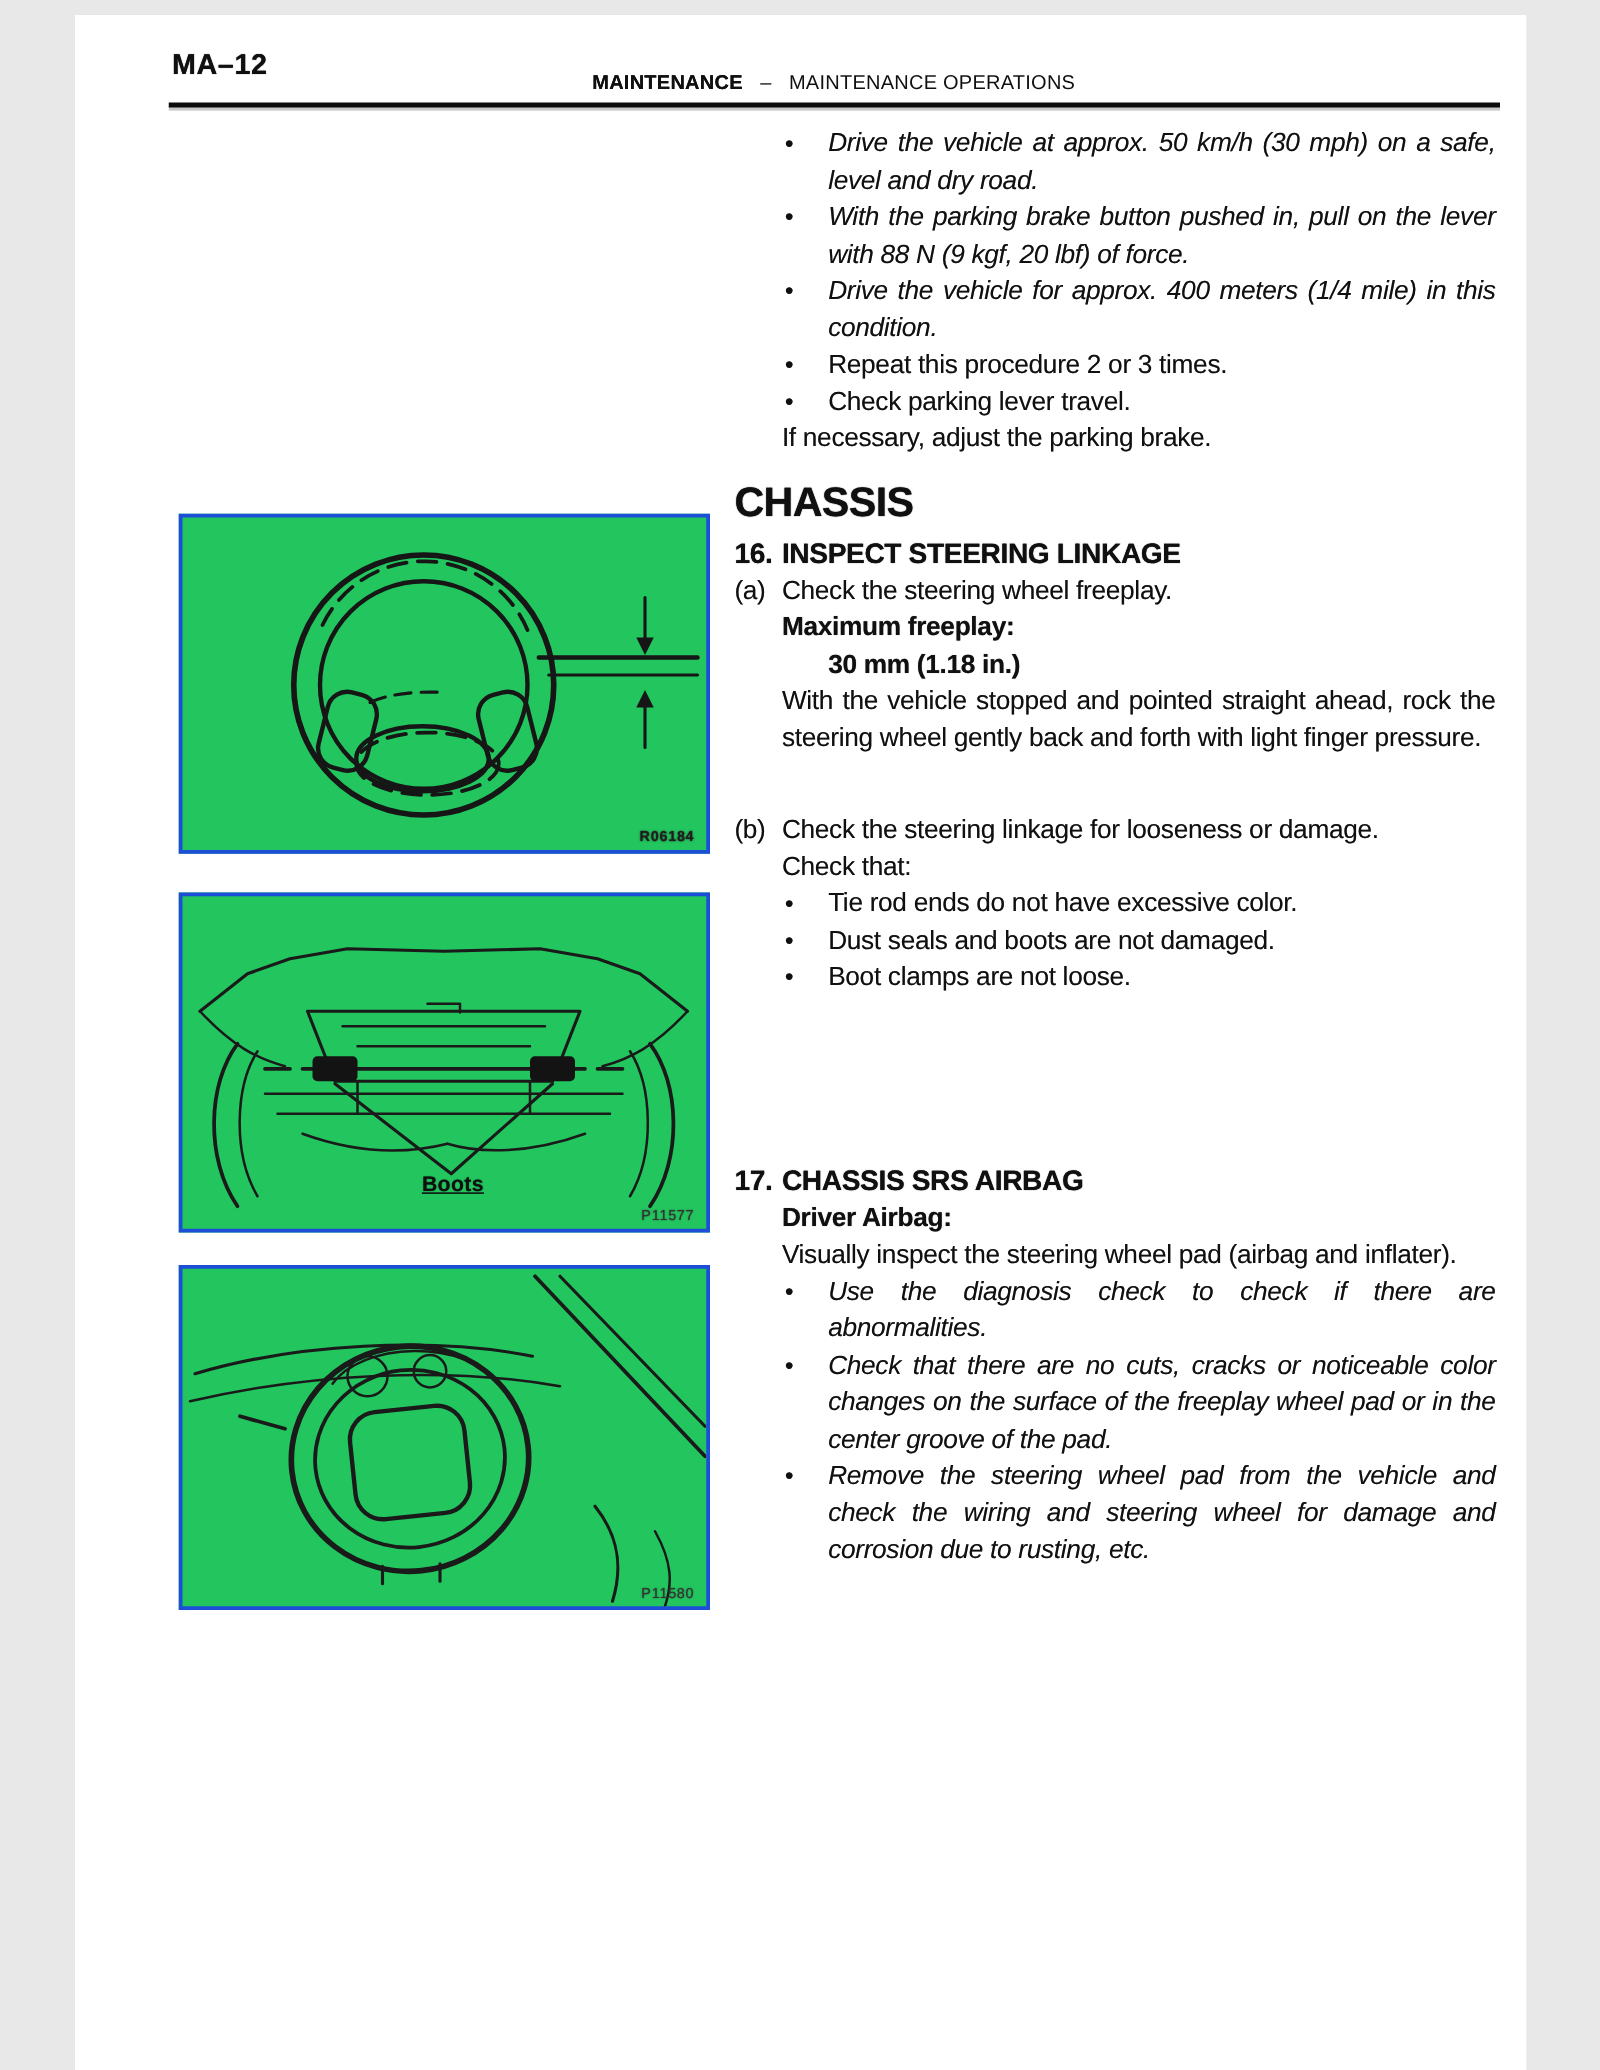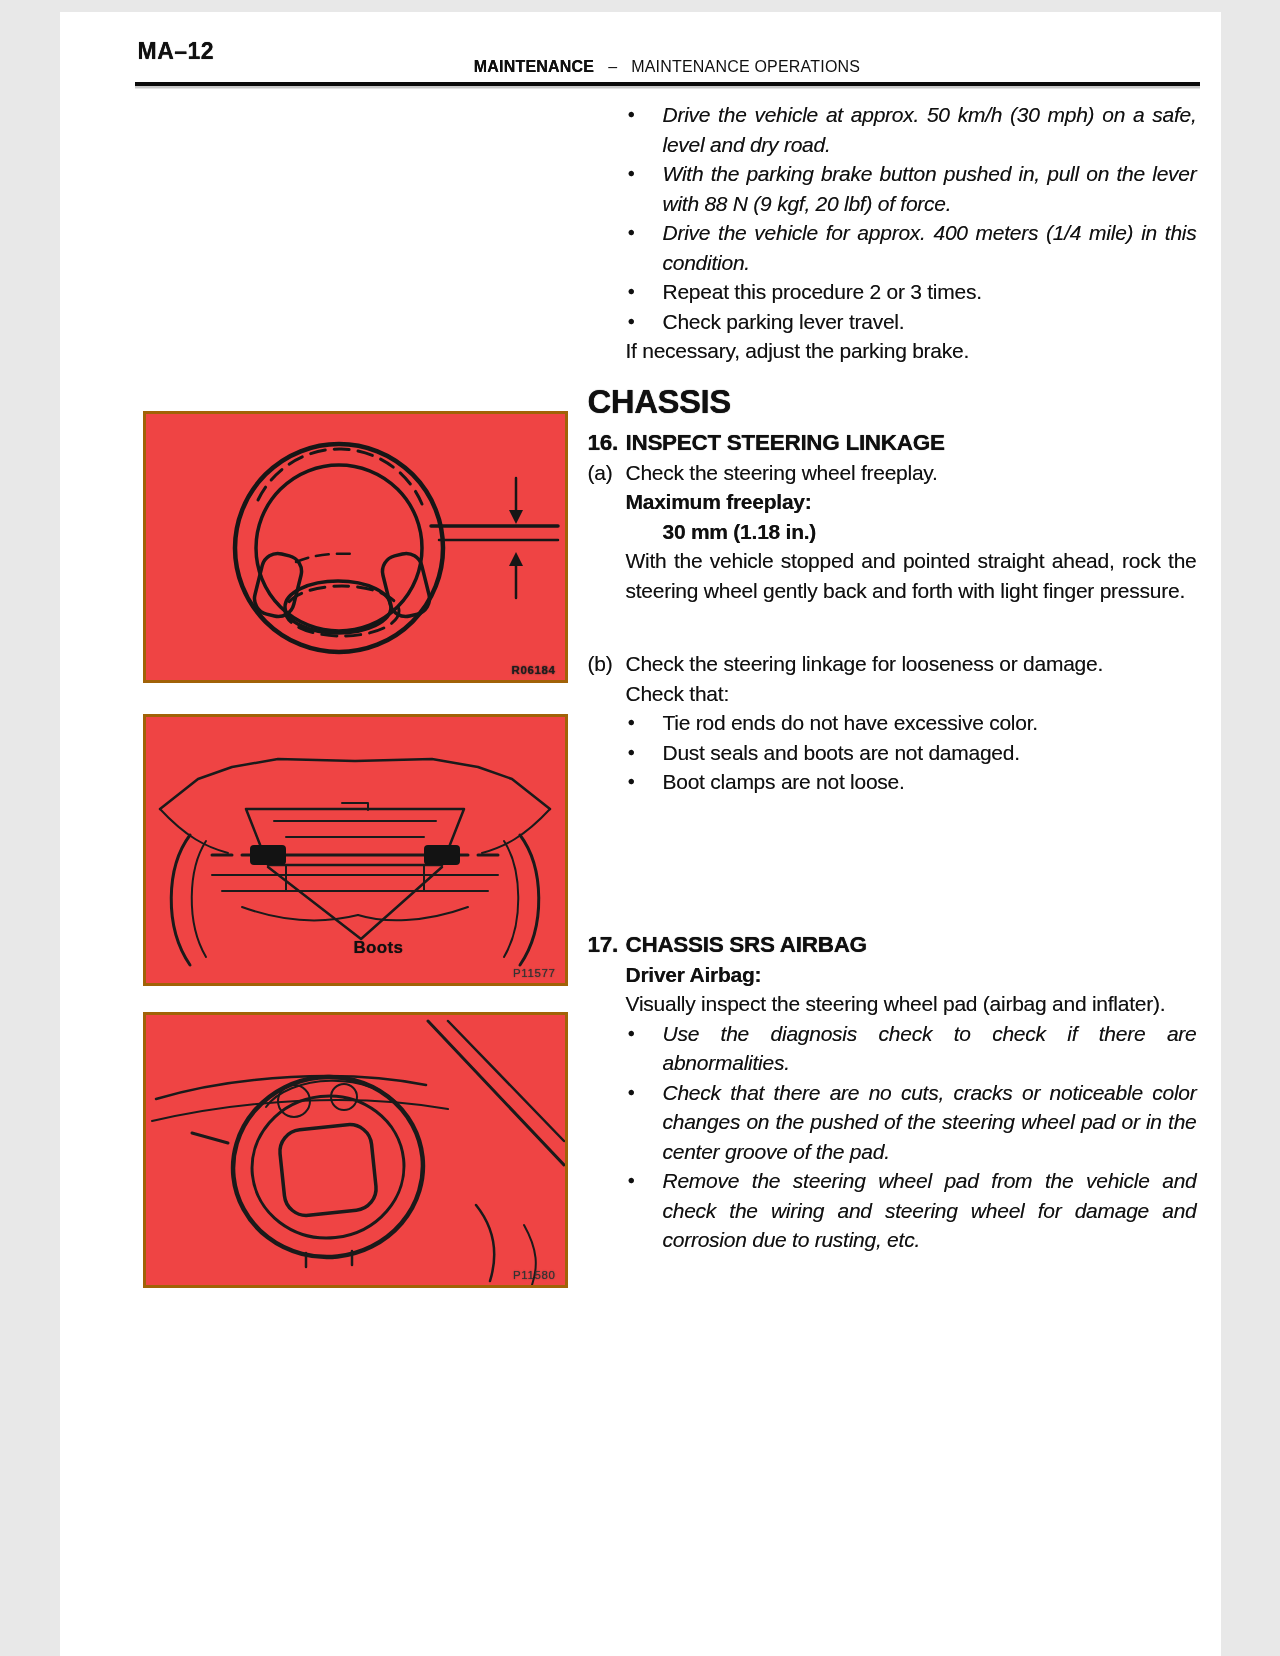--- a/index.html
+++ b/index.html
@@ -10,30 +10,30 @@
   .page-num{position:absolute;left:78px;top:26px;font-size:23px;font-weight:700;
             letter-spacing:.5px;text-shadow:0 0 .7px #000;}
   .running-head{position:absolute;left:75px;top:46px;width:1065px;text-align:center;font-size:16px;}
   .rh-bold{font-weight:700;letter-spacing:.2px;text-shadow:0 0 .5px #000;}
   .rh-dash{margin:0 14px;}
   .rh-rest{font-weight:400;letter-spacing:.2px;}
   .rule{position:absolute;left:75px;top:70px;width:1065px;height:3.5px;background:#0c0c0c;
         box-shadow:0 2.5px 0 rgba(10,10,10,.22);}
 
   
-  .fig{position:absolute;left:83px;width:419px;border:3px solid #a16207;background:#ef4444;}
+  .fig{position:absolute;left:83px;width:419px;border:3px solid #1d4ed8;background:#22c55e;}
   #fig1{top:399px;height:266px;}
   #fig2{top:702px;height:266px;}
   #fig3{top:1000px;height:270px;}
   .fig svg{position:absolute;left:0;top:0;width:100%;height:100%;}
   .figcode{position:absolute;right:9px;bottom:4px;font-size:11.5px;color:#333;
            letter-spacing:.6px;text-shadow:0 0 1.2px rgba(40,40,40,.8);}
   #fig1 .figcode{font-weight:700;color:#1d1d1d;text-shadow:0 0 1.6px #222;}
-  .figlabel{position:absolute;left:208px;top:221px;font-size:17px;font-weight:700;
-            letter-spacing:.3px;text-shadow:0 0 .9px rgba(0,0,0,.65);}
+  .figlabel{position:absolute;left:192px;top:221px;font-size:17px;font-weight:700;
+            letter-spacing:.3px;text-shadow:0 0 .9px rgba(0,0,0,.65);text-decoration:underline;}
 
   
   .textcol{position:absolute;left:528px;top:88px;width:609px;font-size:21px;line-height:29.5px;
            letter-spacing:-.25px;text-shadow:0 0 .5px rgba(0,0,0,.45);}
   .textcol p{margin:0;}
   ul.blist{list-style:none;margin:0;padding:0;}
   .b-row{display:grid;grid-template-columns:75px 1fr;}
   .dot{padding-left:40px;font-size:12.5px;}
   .btxt{text-align:justify;font-style:italic;}
   .row{display:grid;grid-template-columns:38px 1fr;}
@@ -203,21 +203,21 @@
     </div>
     <p class="ind1 bold nw">Driver Airbag:</p>
     <p class="ind1 nw">Visually inspect the steering wheel pad (airbag and inflater).</p>
     <ul class="blist">
       <li class="b-row">
         <span class="dot">●</span>
         <span class="btxt">Use the diagnosis check to check if there are abnormalities.</span>
       </li>
       <li class="b-row">
         <span class="dot">●</span>
-        <span class="btxt">Check that there are no cuts, cracks or noticeable color changes on the pushed of the steering wheel pad or in the center groove of the pad.</span>
+        <span class="btxt">Check that there are no cuts, cracks or noticeable color changes on the surface of the freeplay wheel pad or in the center groove of the pad.</span>
       </li>
       <li class="b-row">
         <span class="dot">●</span>
         <span class="btxt">Remove the steering wheel pad from the vehicle and check the wiring and steering wheel for damage and corrosion due to rusting, etc.</span>
       </li>
     </ul>
 
   </div>
 </div>
 

